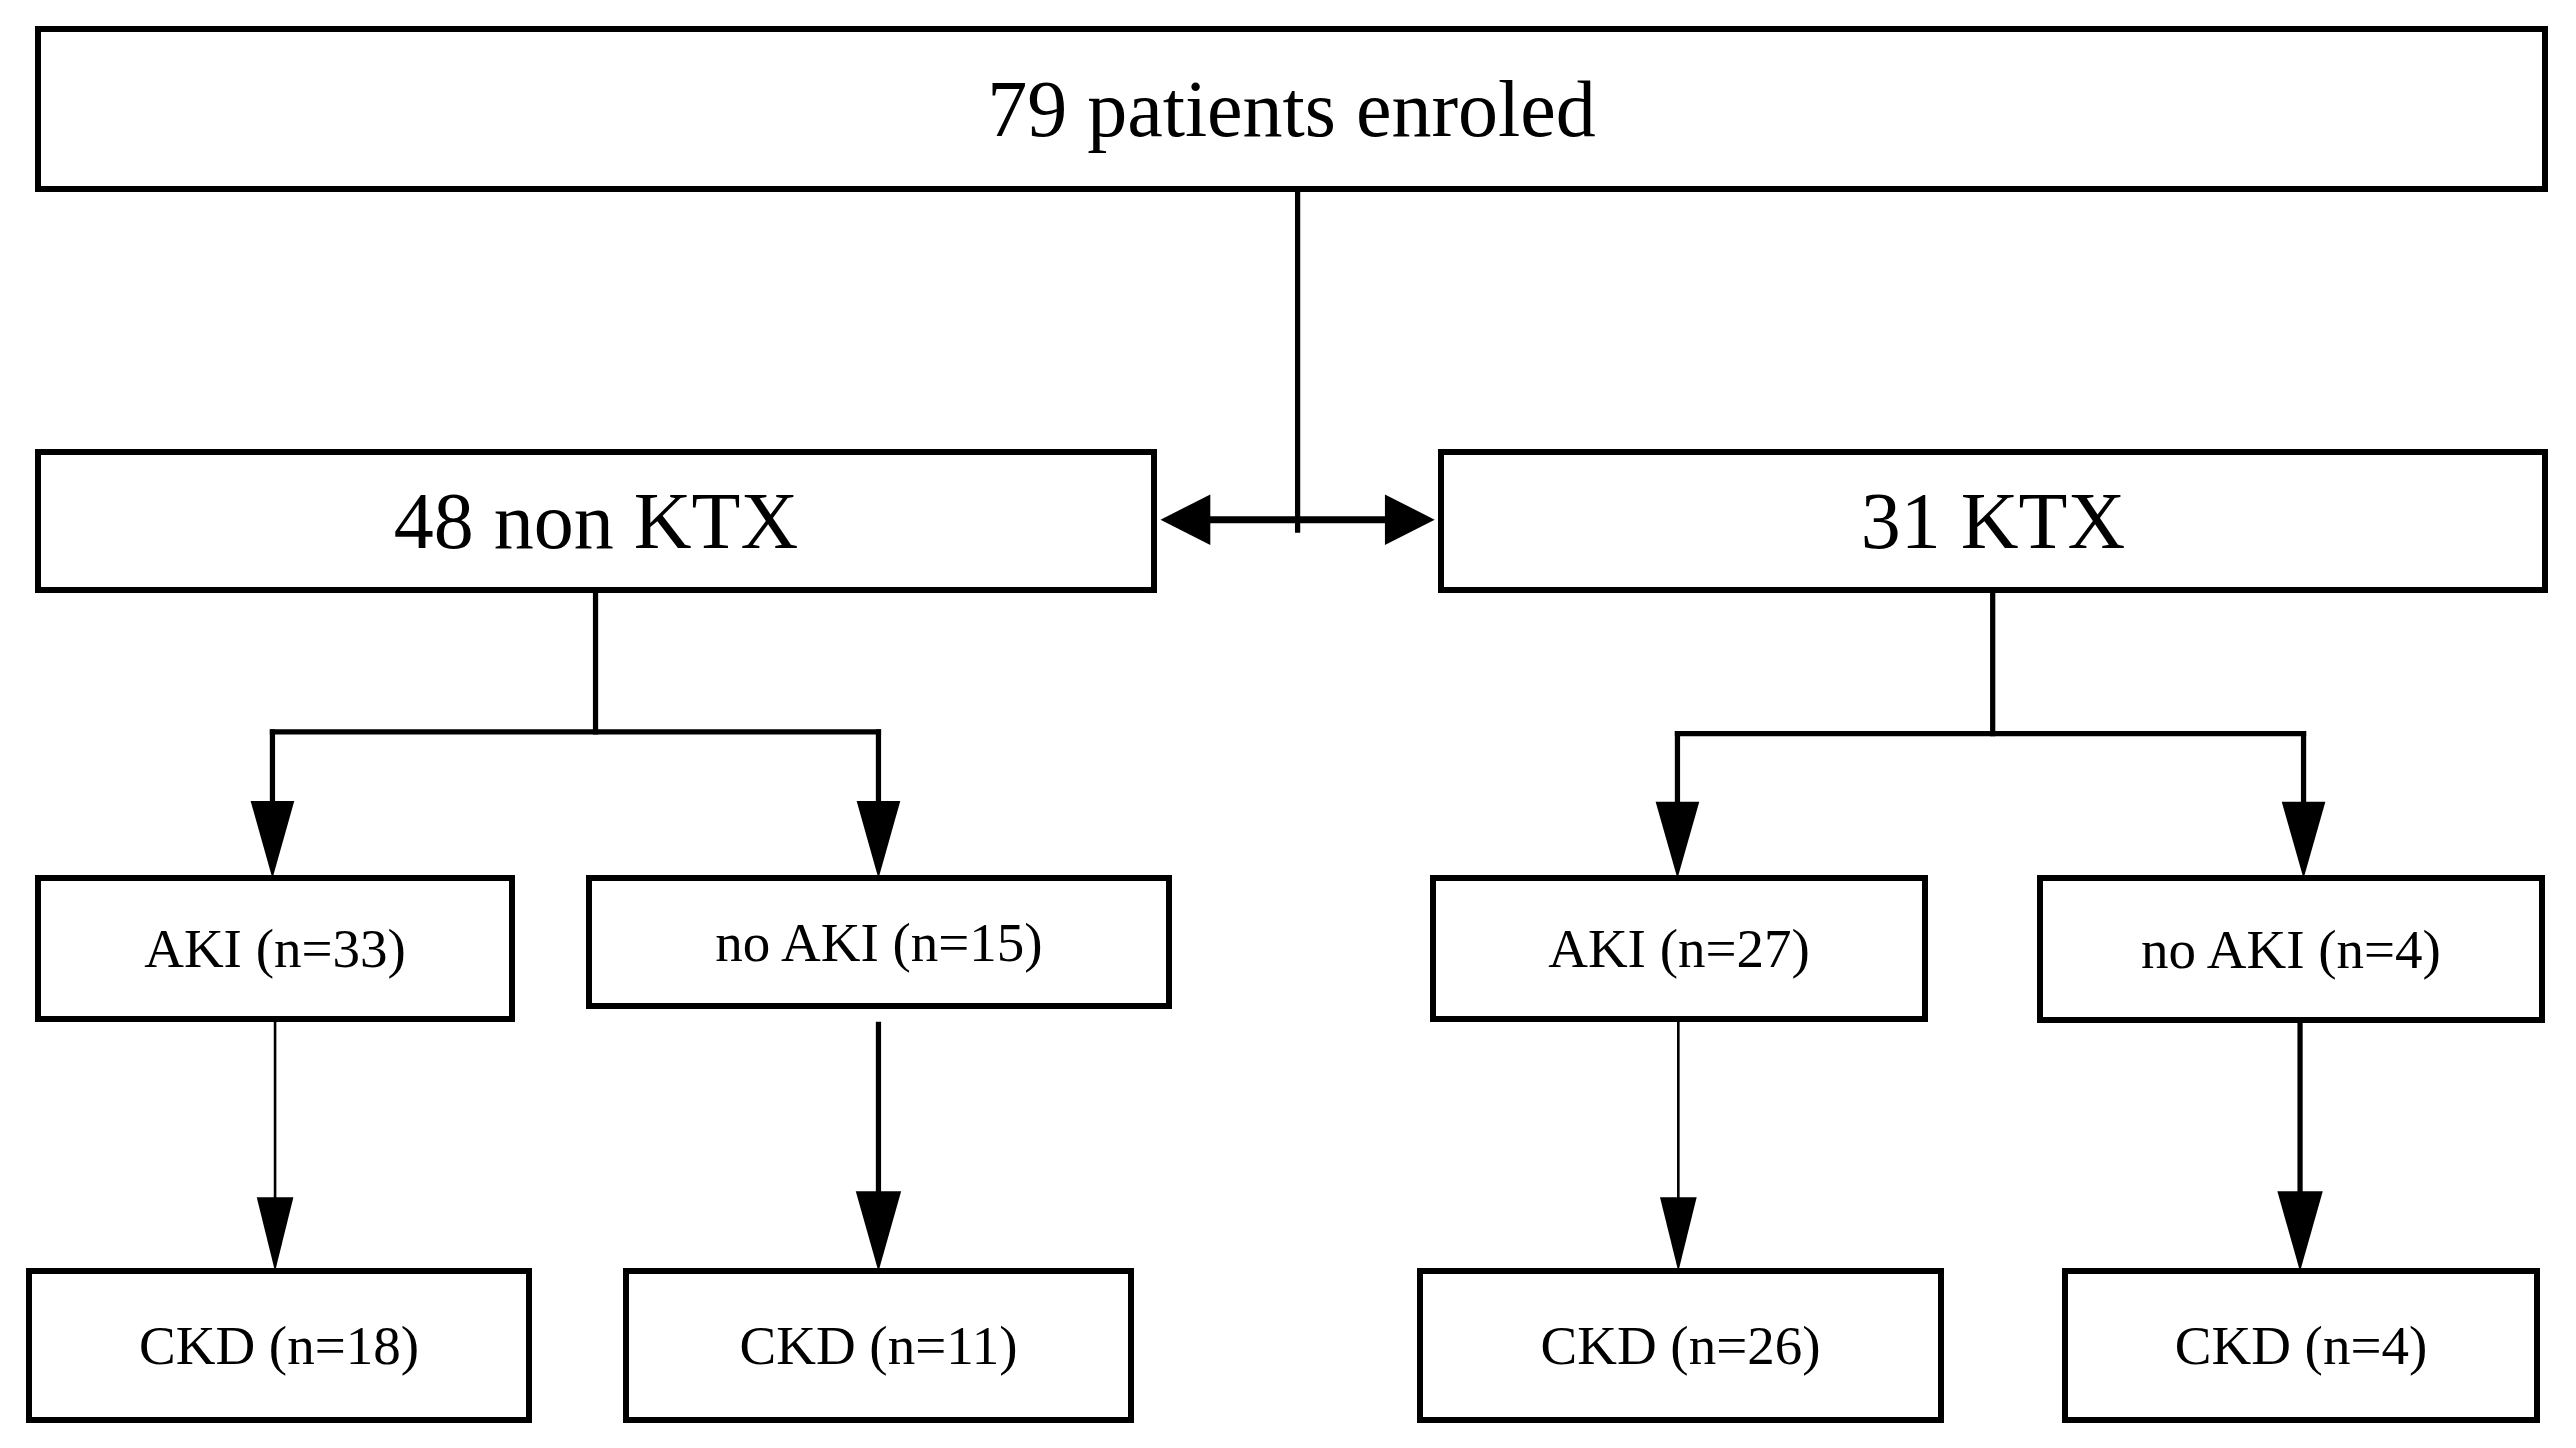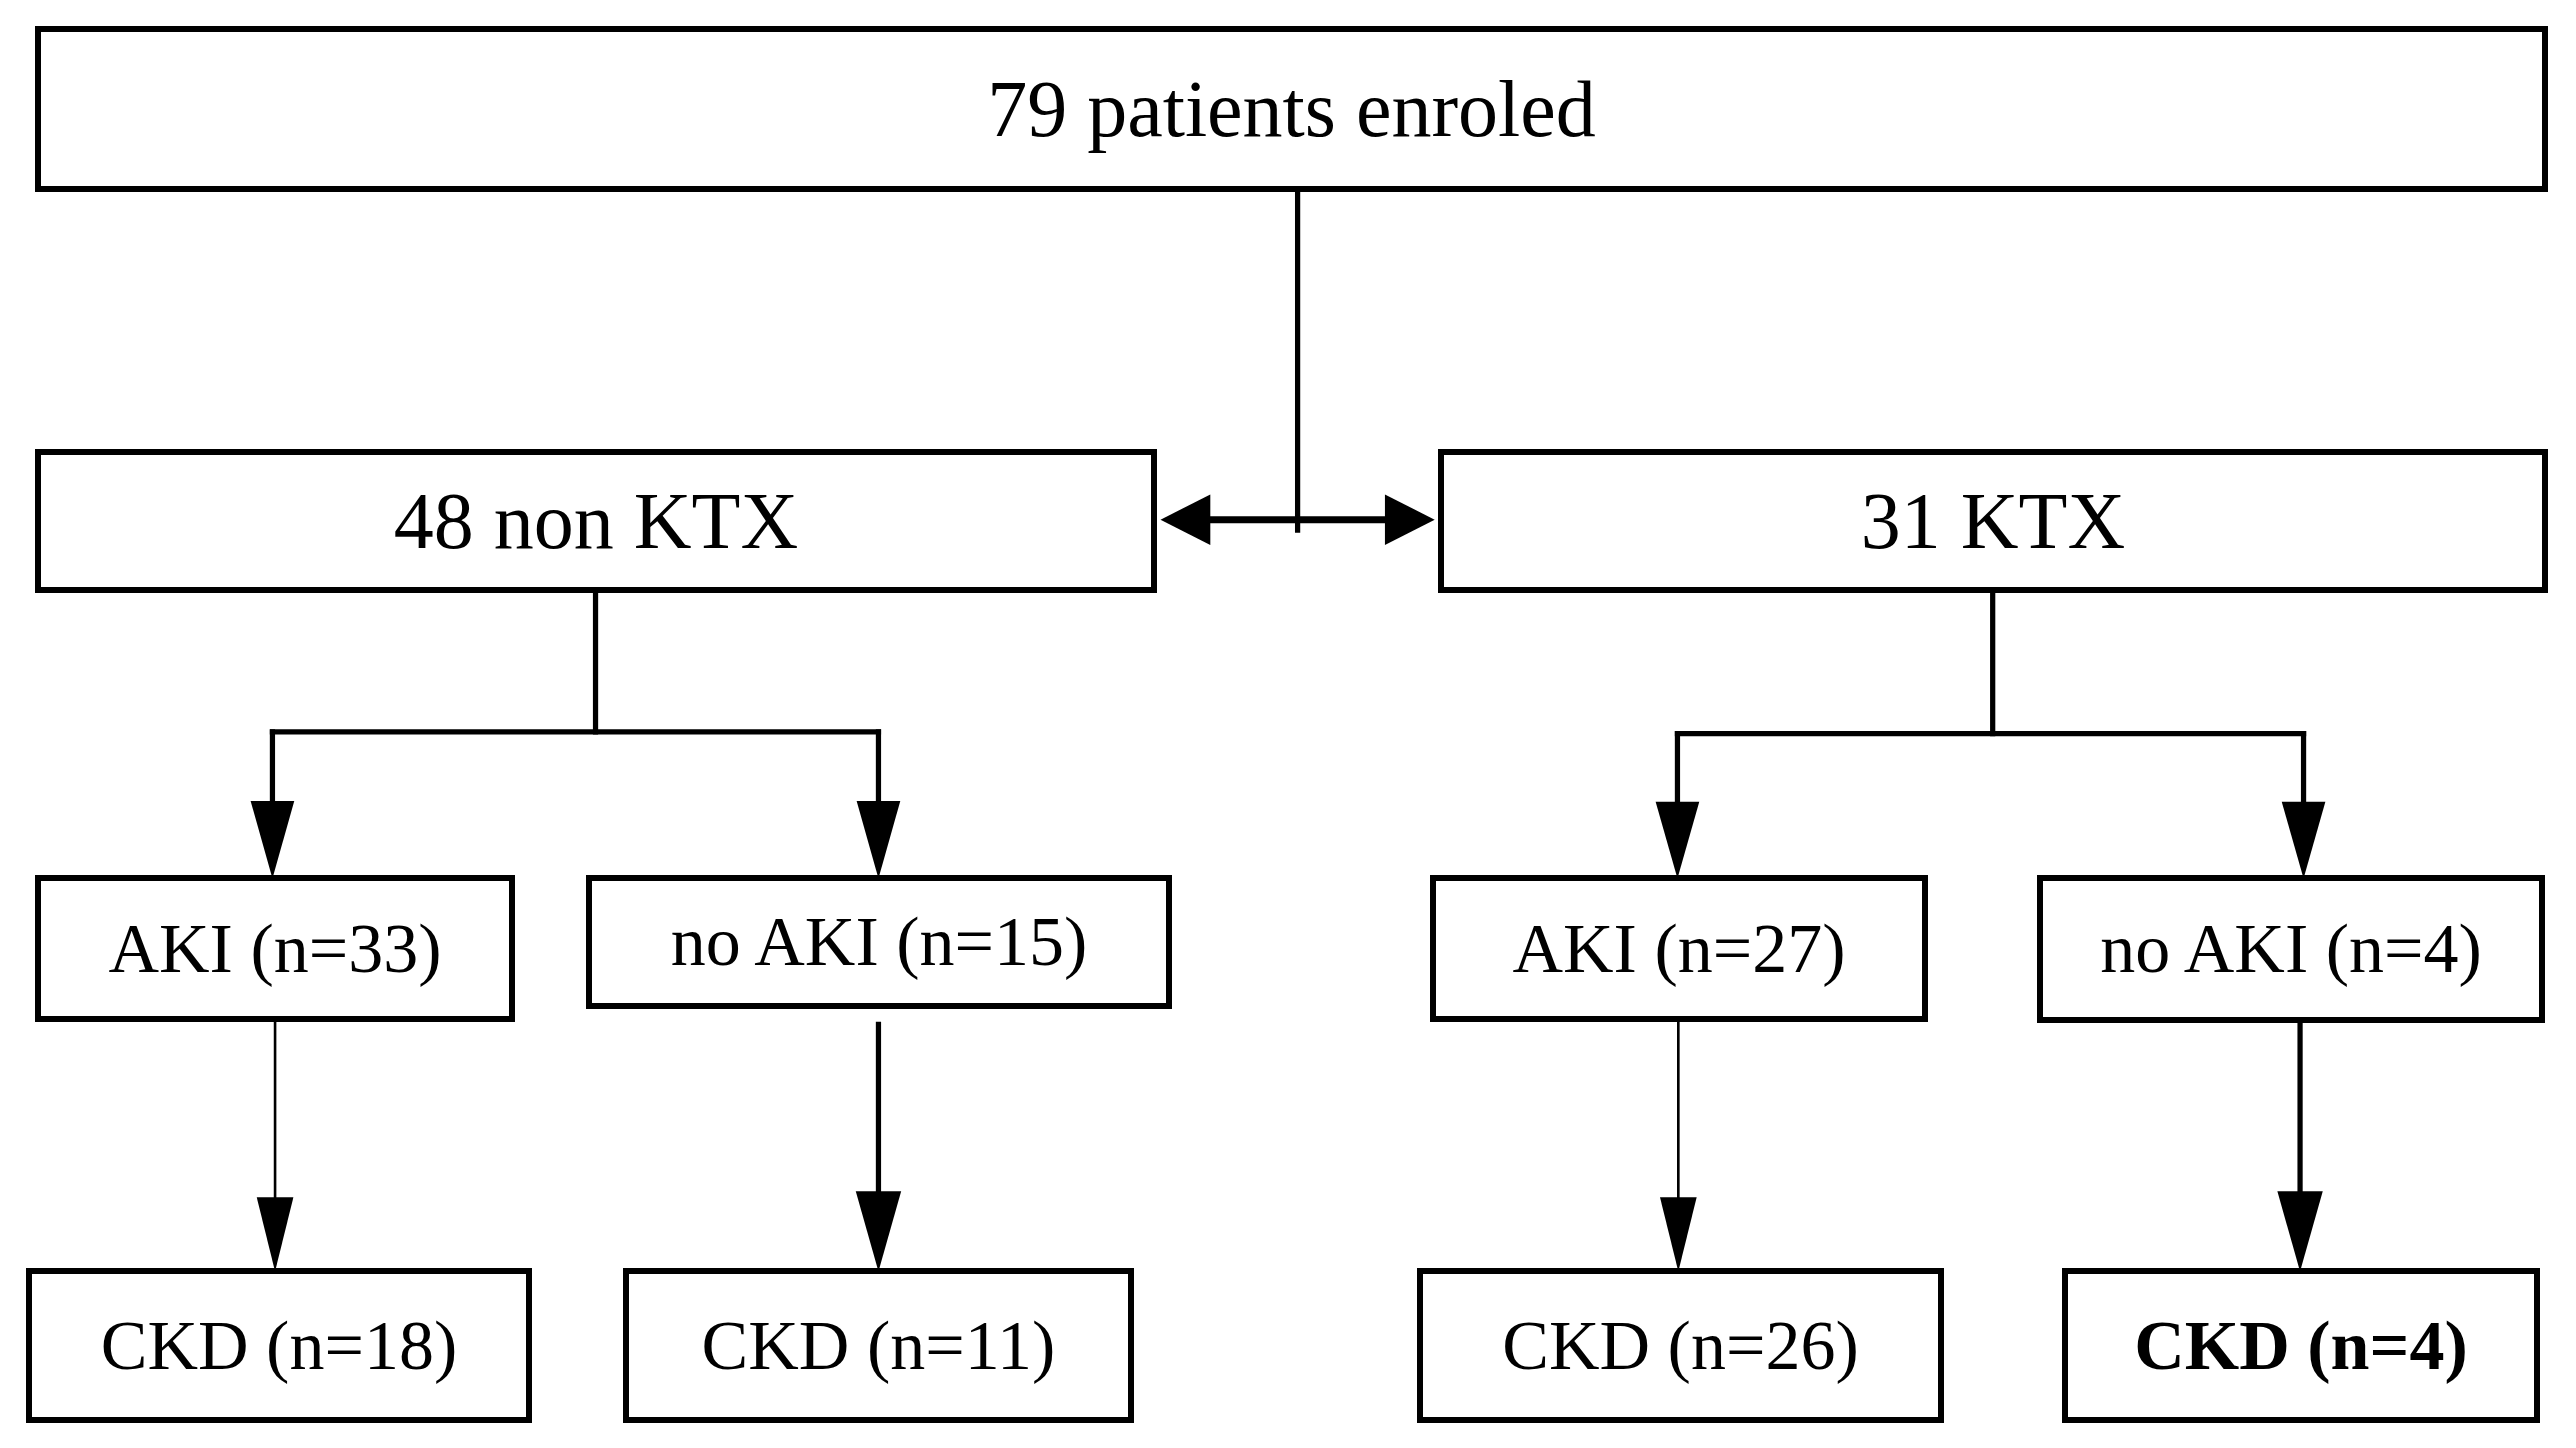--- a/index.html
+++ b/index.html
@@ -34,33 +34,33 @@
     background: #ffffff;
     border: 6.1px solid #000000;
     display: flex;
     align-items: center;
     justify-content: center;
     text-align: center;
     white-space: nowrap;
     line-height: 1;
   }
   .f-big  { font-size: 80px; }
-  .f-mid  { font-size: 70px; }
+  .f-mid  { font-size: 55px; }
   
   #node-enrolled          { left: 35px;   top: 26px;   width: 2513px; height: 166px; }
   #node-non-ktx           { left: 35px;   top: 449px;  width: 1122px; height: 144px; }
   #node-ktx               { left: 1438px; top: 449px;  width: 1110px; height: 144px; }
   #node-non-ktx-aki       { left: 35px;   top: 875px; width: 480px;  height: 147px; }
   #node-non-ktx-no-aki    { left: 586px;  top: 875px; width: 586px;  height: 134px; }
   #node-ktx-aki           { left: 1430px; top: 875px; width: 498px;  height: 147px; }
   #node-ktx-no-aki        { left: 2037px; top: 875px; width: 508px;  height: 148px; }
   #node-non-ktx-aki-ckd   { left: 26px;   top: 1268px; width: 506px;  height: 155px; }
   #node-non-ktx-no-aki-ckd{ left: 623px;  top: 1268px; width: 511px;  height: 155px; justify-content: center; }
   #node-ktx-aki-ckd       { left: 1417px; top: 1268px; width: 527px;  height: 155px; }
-  #node-ktx-no-aki-ckd    { left: 2062px; top: 1268px; width: 478px;  height: 155px; font-weight: bold; }
+  #node-ktx-no-aki-ckd    { left: 2062px; top: 1268px; width: 478px;  height: 155px; }
   line    { stroke: #000000; }
   polygon { fill: #000000; stroke: none; }
 </style>
 </head>
 <body>
 
 <div class="canvas">
 
   <svg class="connectors" viewBox="0 0 2950 1659" xmlns="http://www.w3.org/2000/svg">
 

